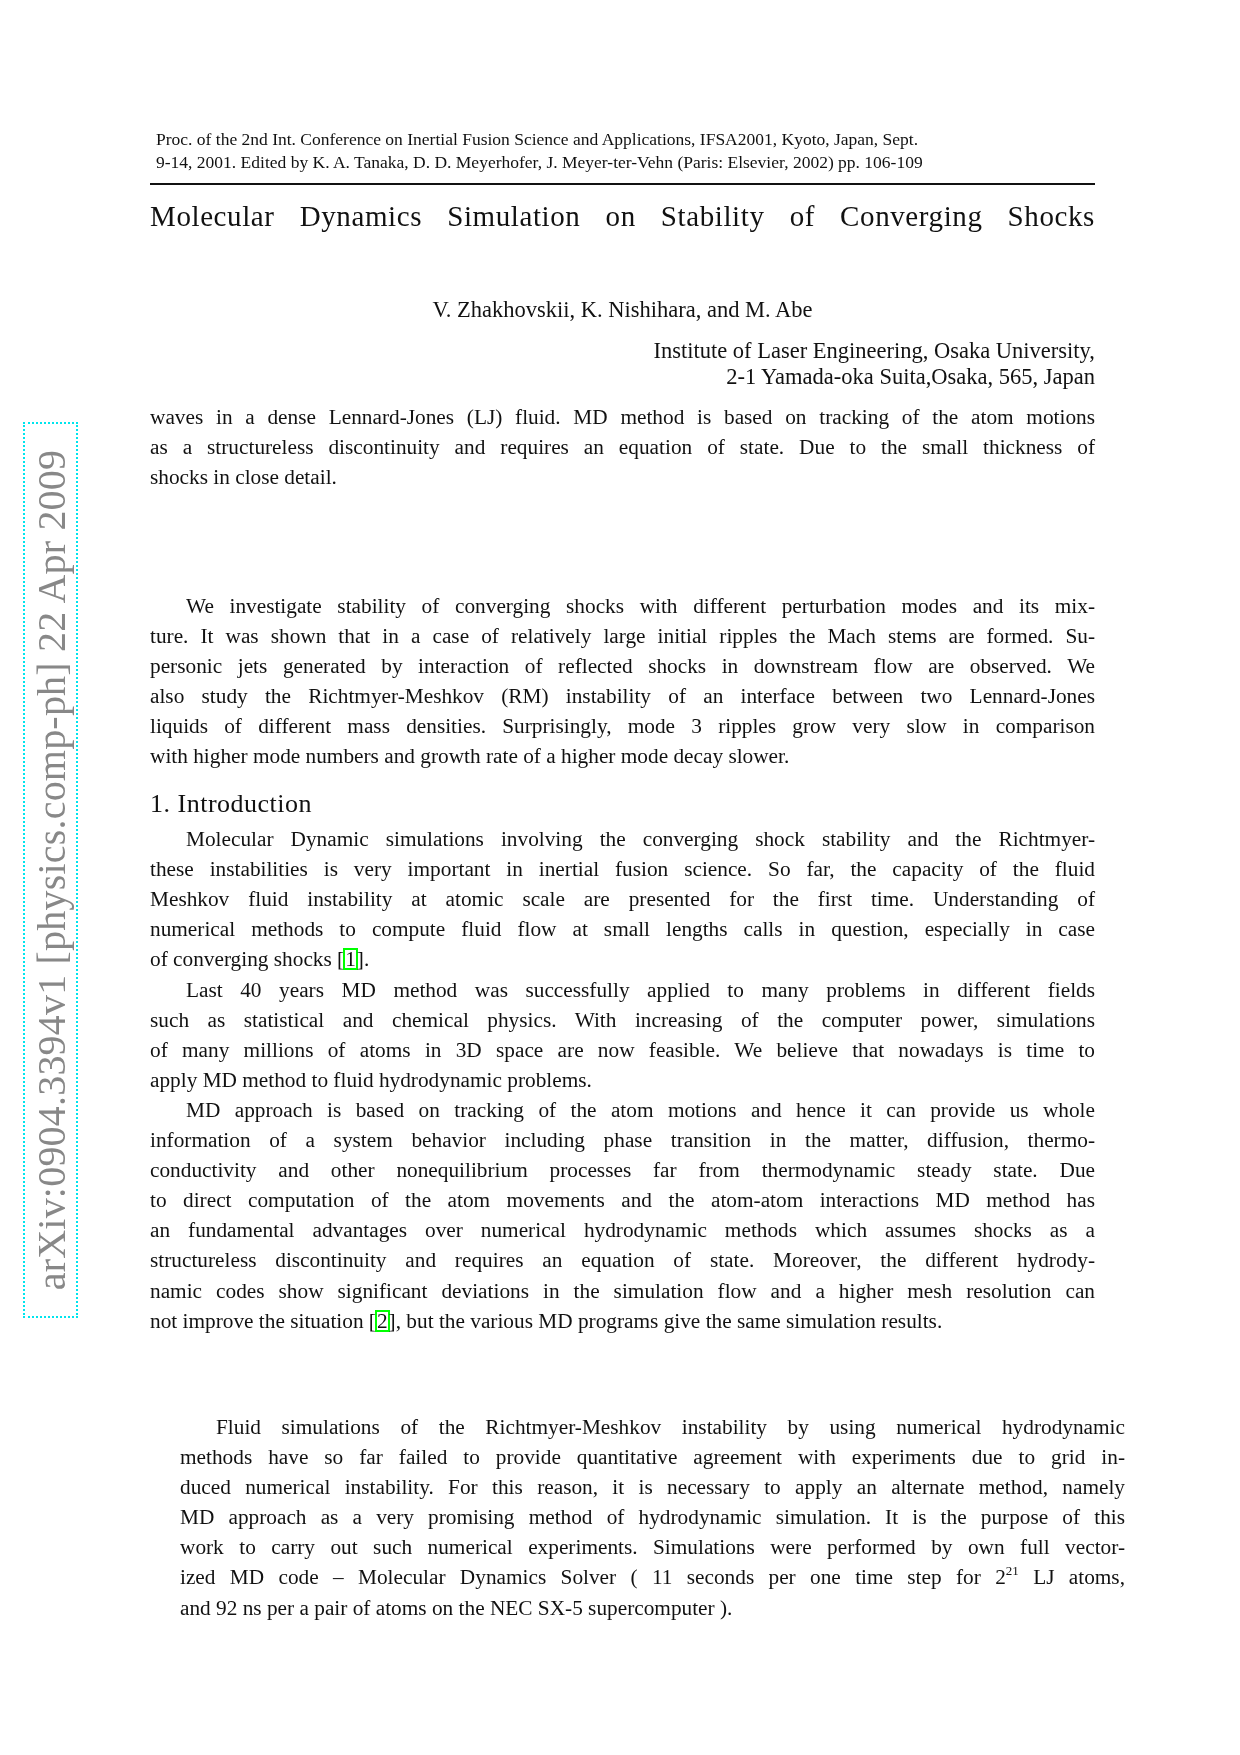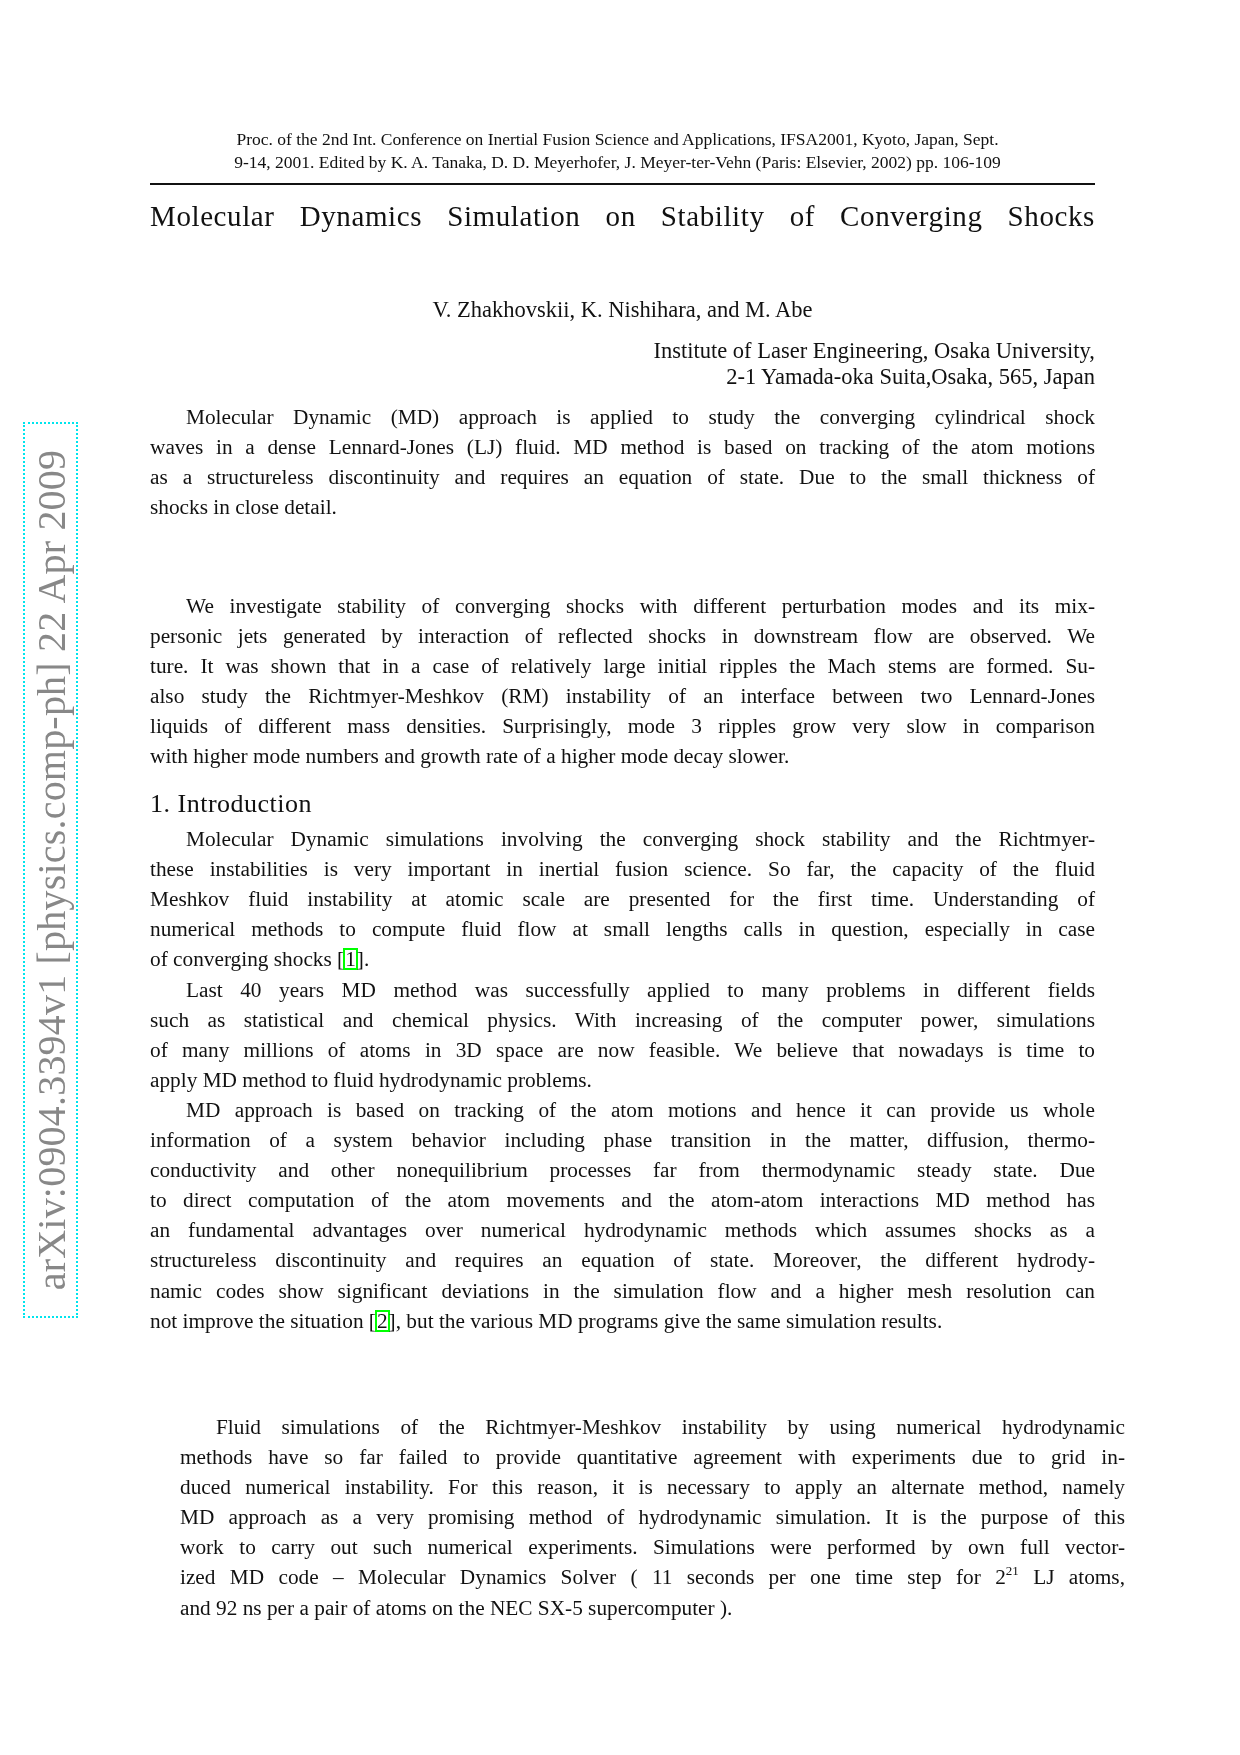--- a/index.html
+++ b/index.html
@@ -1,19 +1,19 @@
 <!DOCTYPE html>
 <html><head>
 <meta charset="utf-8">
 <style>
   html, body { margin: 0; padding: 0; background: #ffffff; }
   body { width: 1240px; height: 1755px; position: relative; overflow: hidden;
          font-family: "Liberation Serif", "DejaVu Serif", serif; color: #111; }
   .abs { position: absolute; }
-  .header-line { left: 145px; width: 945px; text-align: center; font-size: 17.5px; line-height: 23px; }
+  .header-line { left: 156px; width: 945px; text-align: left; font-size: 17.5px; line-height: 23px; }
   .rule { left: 150px; width: 945px; height: 2px; background: #111; top: 183px; }
   .title { left: 150px; width: 945px; top: 196px; font-size: 29px; letter-spacing: 0.6px; line-height: 40px; text-align: justify; text-align-last: justify; }
   .authors { left: 150px; width: 945px; top: 295px; text-align: center; font-size: 22.5px; line-height: 30px; }
   .affil { left: 150px; width: 945px; text-align: right; font-size: 22.5px; line-height: 26px; }
   .para { left: 150px; width: 945px; font-size: 21.3px; }
   .ln { height: 30.1px; line-height: 30.1px; white-space: nowrap; text-align: justify; text-align-last: justify; overflow: visible; }
   .ln.last { text-align-last: left; }
   .ln.indent { padding-left: 36px; }
   .section { left: 150px; top: 787px; font-size: 26px; letter-spacing: 0.5px; line-height: 34px; }
   .cite { display: inline-block; outline: 2px solid #00ff00; outline-offset: -1px; padding: 0 1px; line-height: 20px; }
@@ -34,29 +34,28 @@
 <div class="abs header-line" style="top:151px;">9-14, 2001. Edited by K. A. Tanaka, D. D. Meyerhofer, J. Meyer-ter-Vehn (Paris: Elsevier, 2002) pp. 106-109</div>
 <div class="abs rule"></div>
 
 <div class="abs title">Molecular Dynamics Simulation on Stability of Converging Shocks</div>
 
 <div class="abs authors">V. Zhakhovskii, K. Nishihara, and M. Abe</div>
 <div class="abs affil" style="top:338px;">Institute of Laser Engineering, Osaka University,</div>
 <div class="abs affil" style="top:364px;">2-1 Yamada-oka Suita,Osaka, 565, Japan</div>
 
 <div class="abs para" style="top:402px;">
-  <div class="ln indent">Molecular Dynamic (MD) approach is applied to study the converging cylindrical shock</div>
   <div class="ln">waves in a dense Lennard-Jones (LJ) fluid. MD method is based on tracking of the atom motions</div>
   <div class="ln">as a structureless discontinuity and requires an equation of state. Due to the small thickness of</div>
   <div class="ln last">shocks in close detail.</div>
 </div>
 <div class="abs para" style="top:591px;">
   <div class="ln indent">We investigate stability of converging shocks with different perturbation modes and its mix-</div>
+  <div class="ln">ture. It was shown that in a case of relatively large initial ripples the Mach stems are formed. Su-</div>
   <div class="ln">personic jets generated by interaction of reflected shocks in downstream flow are observed. We</div>
-  <div class="ln">ture. It was shown that in a case of relatively large initial ripples the Mach stems are formed. Su-</div>
   <div class="ln">also study the Richtmyer-Meshkov (RM) instability of an interface between two Lennard-Jones</div>
   <div class="ln">liquids of different mass densities. Surprisingly, mode 3 ripples grow very slow in comparison</div>
   <div class="ln last">with higher mode numbers and growth rate of a higher mode decay slower.</div>
 </div>
 
 <div class="abs section">
   <span>1.</span>
   <span>Introduction</span>
 </div>
 

